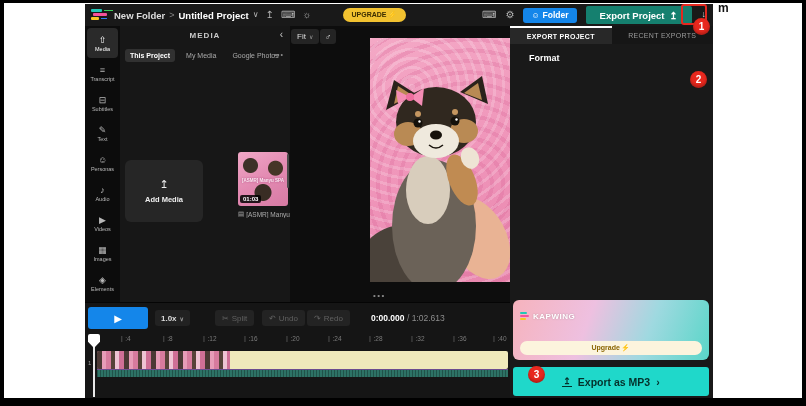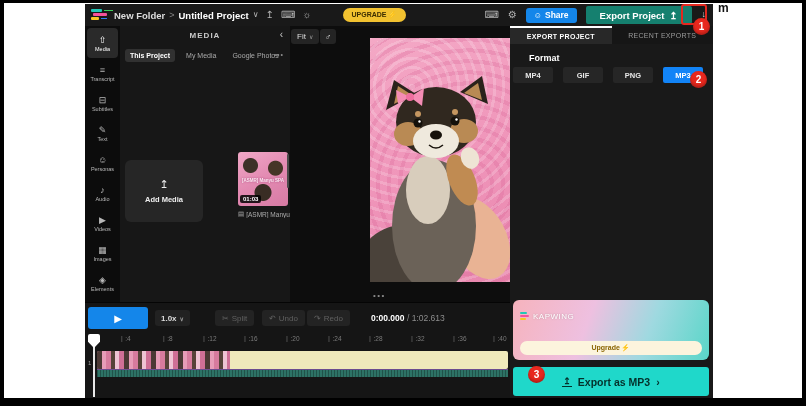--- a/index.html
+++ b/index.html
@@ -114,21 +114,21 @@
 
   .wm-promo { position:absolute; left:3px; top:274px; width:196px; height:60px; border-radius:6px; overflow:hidden;
               background:linear-gradient(110deg,#f6b3bd 0%,#eec0e0 38%,#9fd9e0 68%,#59d6c8 100%); }
   .wm-top { position:absolute; left:0; top:6px; width:196px; display:flex; align-items:flex-start; gap:6px; padding:0 7px; }
   .kap-logo { display:flex; align-items:center; gap:3px; margin-top:6px; flex:none; }
   .kap-logo .bars { width:10px; height:9px; display:flex; flex-direction:column; gap:1px; }
   .kap-logo .bars i { display:block; height:2px; border-radius:1px; }
   .kap-logo .b1 { width:7px; background:#21c7b7; }
   .kap-logo .b2 { width:9px; background:#f4529c; }
   .kap-logo .b3 { width:6px; background:#f7c723; }
-  .kap-word { color:#fff; font-size:8px; font-weight:normal; letter-spacing:.5px; text-shadow:0 0 2px rgba(0,0,0,.25); }
+  .kap-word { color:#fff; font-size:8px; font-weight:bold; letter-spacing:.5px; text-shadow:0 0 2px rgba(0,0,0,.25); }
   .wm-text { flex:1; }
   .wm-title { color:#151515; font-size:8px; font-weight:bold; }
   .wm-body { color:#2e2e2e; font-size:7px; line-height:1.3; margin-top:2px; }
   .wm-cta { position:absolute; left:7px; bottom:5px; width:182px; height:14px; background:#fcf4dd; border-radius:8px;
             display:flex; align-items:center; justify-content:center; color:#8a6400; font-size:7px; font-weight:bold; }
   .export-mp3-btn { position:absolute; left:3px; top:341px; width:196px; height:29px; background:#1fd8ca; border-radius:3px;
                     display:flex; align-items:center; justify-content:center; gap:6px; color:#04302b;
                     font-size:10.5px; font-weight:bold; }
   .export-mp3-btn .dlb { border-bottom:1.5px solid #04302b; font-size:9px; line-height:9px; padding:0 1px; }
 
@@ -192,21 +192,21 @@
       </span>
       <span class="tb-ic">↥</span>
       <span class="tb-ic">⌨</span>
       <span class="tb-ic">☼</span>
       <span class="upgrade-pill">UPGRADE ⚡</span>
       <span class="tb-right">
         <span class="tb-ic">⌨</span>
         <span class="tb-ic">⚙</span>
         <span class="share-btn">
           <span class="pi">☺</span>
-          <span>Share</span>
+          <span>Folder</span>
         </span>
         <span class="exportp-btn">
           <span>Export Project</span>
           <span>↥</span>
         </span>
         <span class="dl-glyph">↓</span>
       </span>
     </header>
 
     <nav class="rail">
@@ -319,26 +319,20 @@
     </section>
 
     <span class="divider-dots">•••</span>
 
     <aside class="export-panel">
       <div class="ep-tabs">
         <div class="ep-tab active">EXPORT PROJECT</div>
         <div class="ep-tab">RECENT EXPORTS</div>
       </div>
       <div class="ep-format-label">Format</div>
-      <div class="ep-formats">
-        <div class="fmt-btn">MP4</div>
-        <div class="fmt-btn">GIF</div>
-        <div class="fmt-btn">PNG</div>
-        <div class="fmt-btn selected">MP3</div>
-      </div>
 
       <div class="wm-promo">
         <div class="wm-top">
           <span class="kap-logo">
             <span class="bars">
                 <i class="b1"></i>
                 <i class="b2"></i>
                 <i class="b3"></i>
               </span>
             <span class="kap-word">KAPWING</span>

